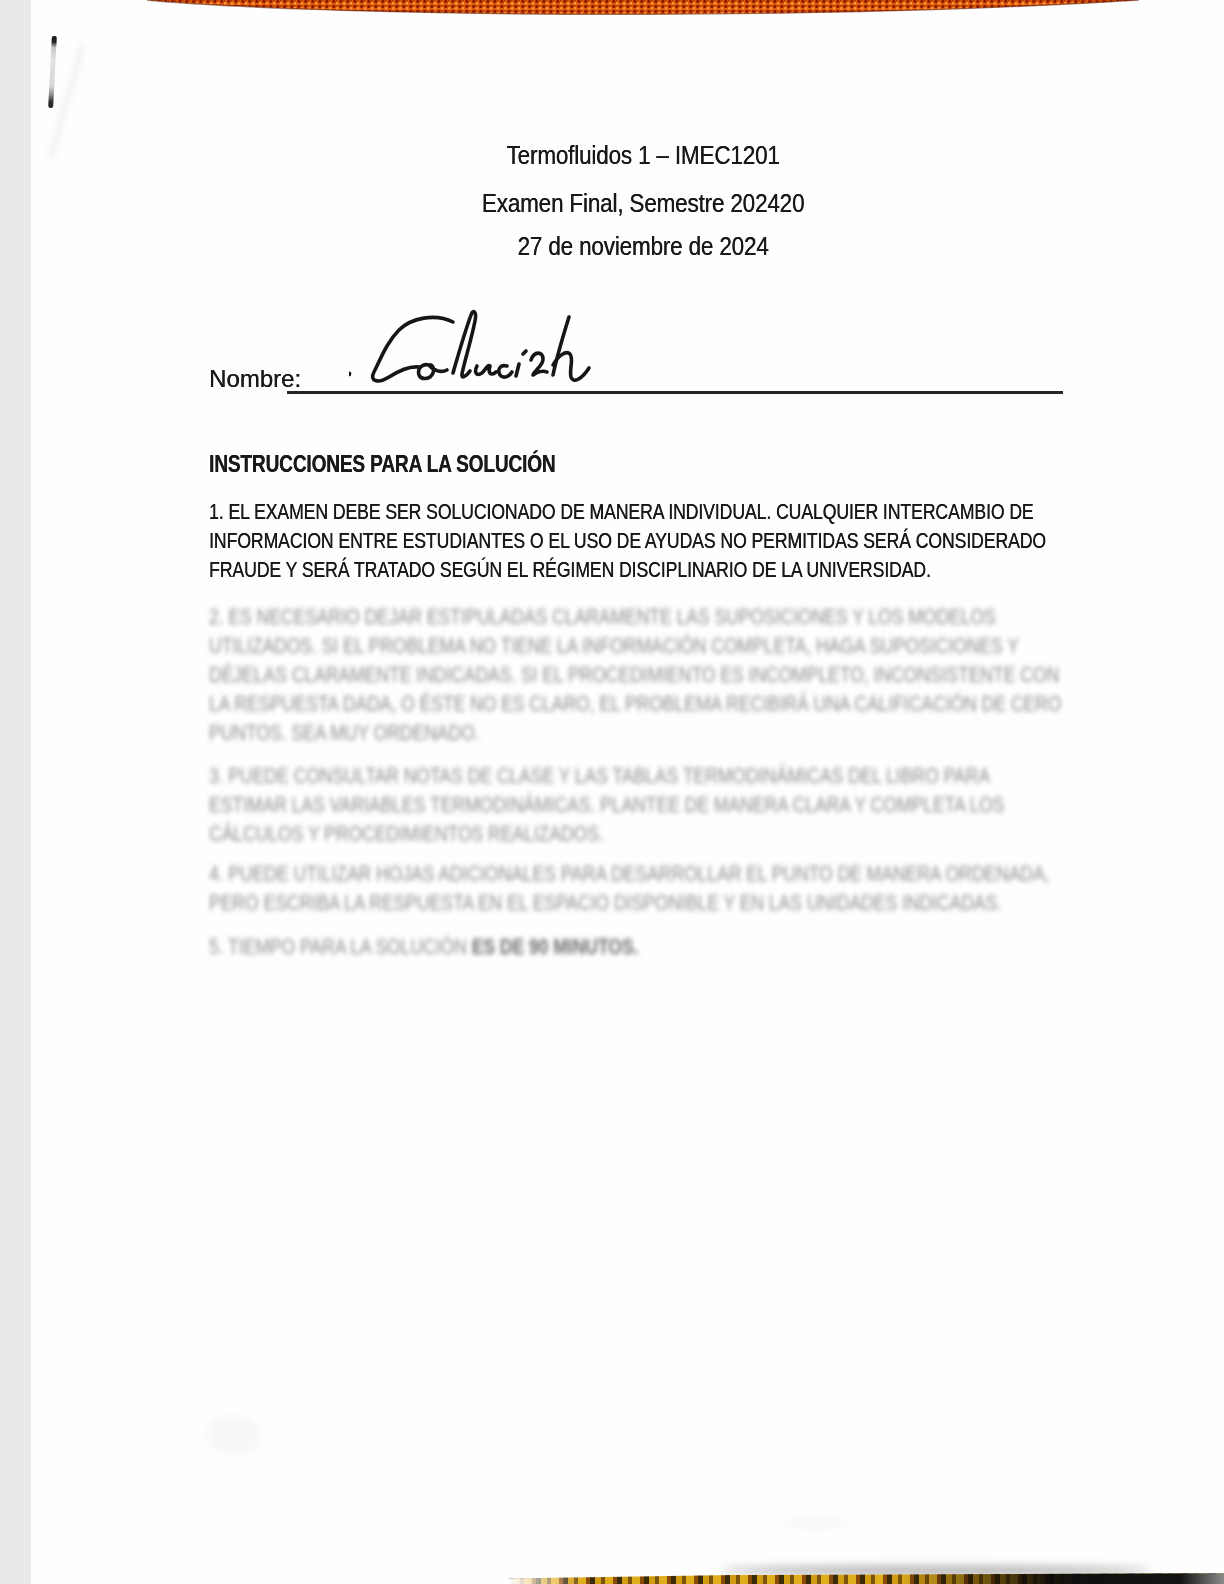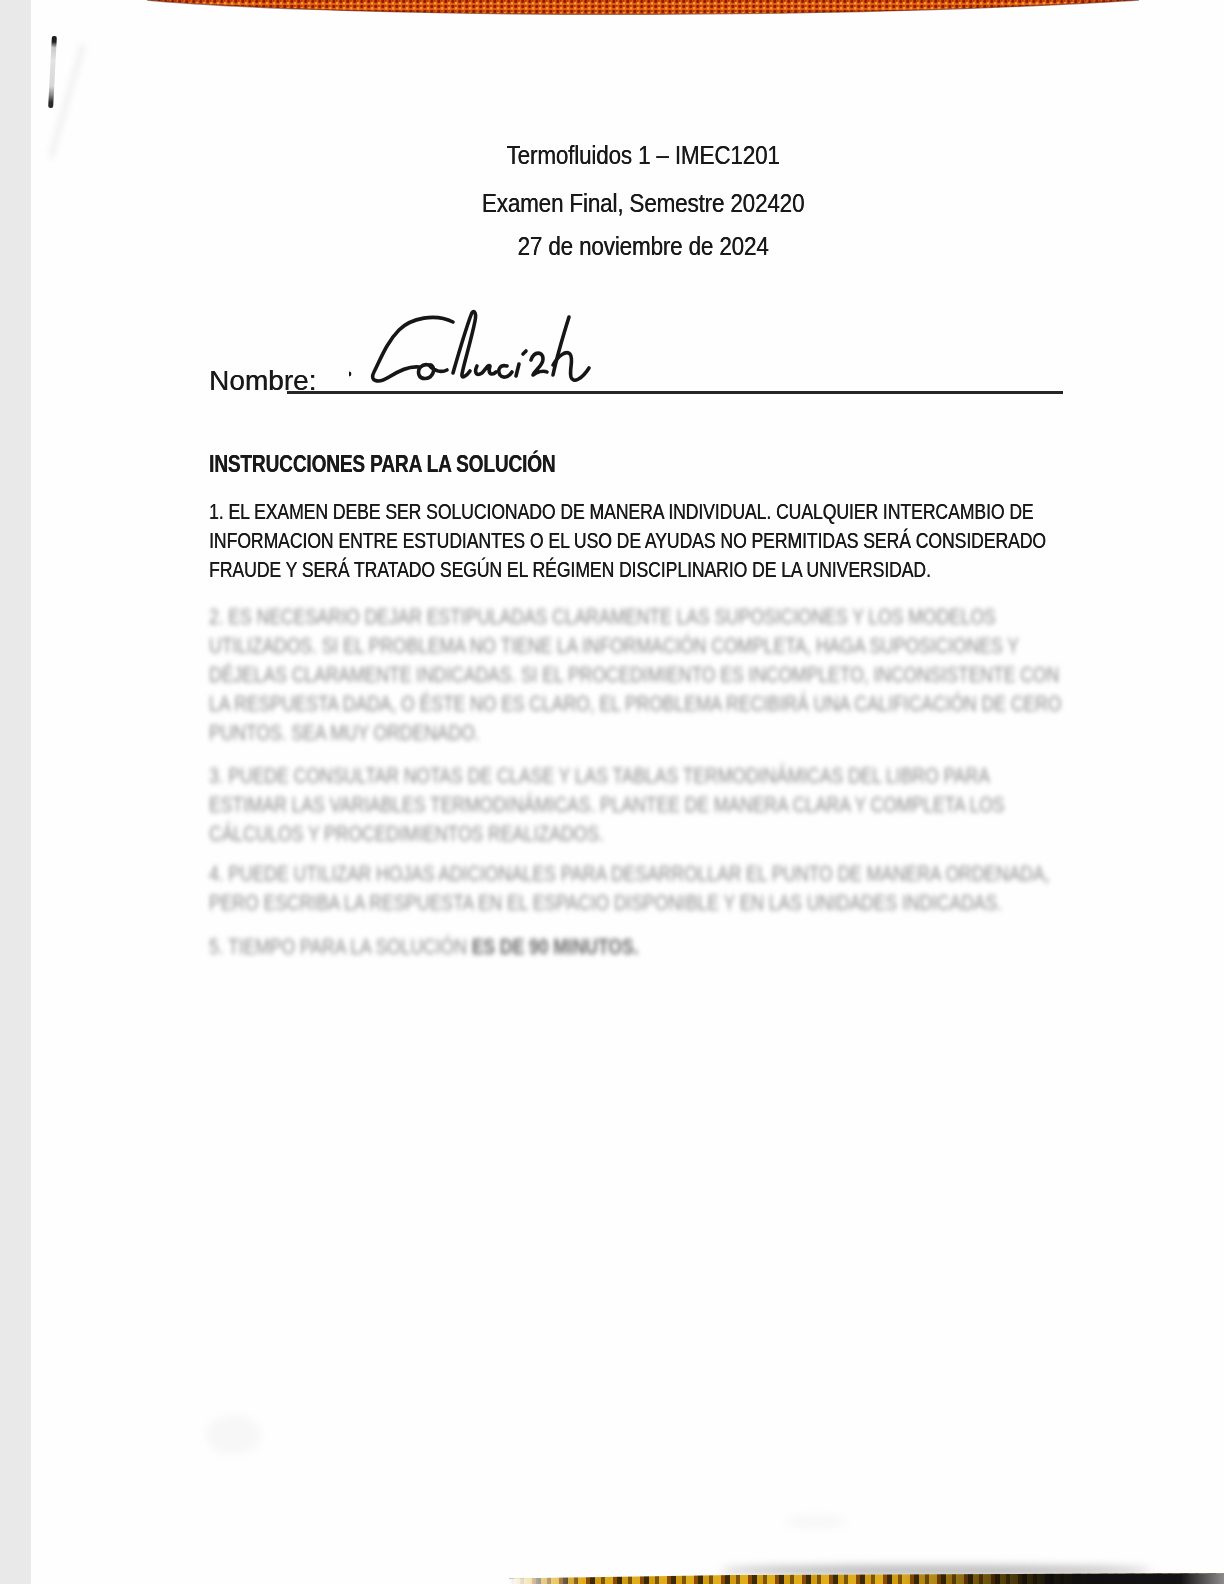--- a/index.html
+++ b/index.html
@@ -39,21 +39,21 @@
   .staple-shadow{
     position:absolute;left:34px;top:42px;width:4px;height:118px;
     transform:rotate(16deg);background:rgba(60,60,60,.10);filter:blur(3px);
   }
   
   .ink{color:#191919;text-shadow:.35px 0 currentColor;}
   .title-line{
     position:absolute;left:0;width:1224px;text-align:center;
     font-size:25px;letter-spacing:-.2px;transform:scaleX(.9);
   }
-  .name-row{position:absolute;left:178px;top:365px;font-size:28px;}
+  .name-row{position:absolute;left:178px;top:365px;font-size:24px;}
   .name-rule{position:absolute;left:256px;top:391px;width:776px;height:3px;background:#262626;}
   .signature-svg{position:absolute;left:318px;top:308px;}
   .sig-hidden{position:absolute;width:1px;height:1px;overflow:hidden;clip-path:inset(50%);}
   .instr-heading{
     position:absolute;left:178px;top:451px;
     font-size:23px;font-weight:700;white-space:nowrap;
     transform:scaleX(.83);transform-origin:left center;letter-spacing:-.2px;
   }
   .para{position:absolute;left:178px;}
   .para .ln{

